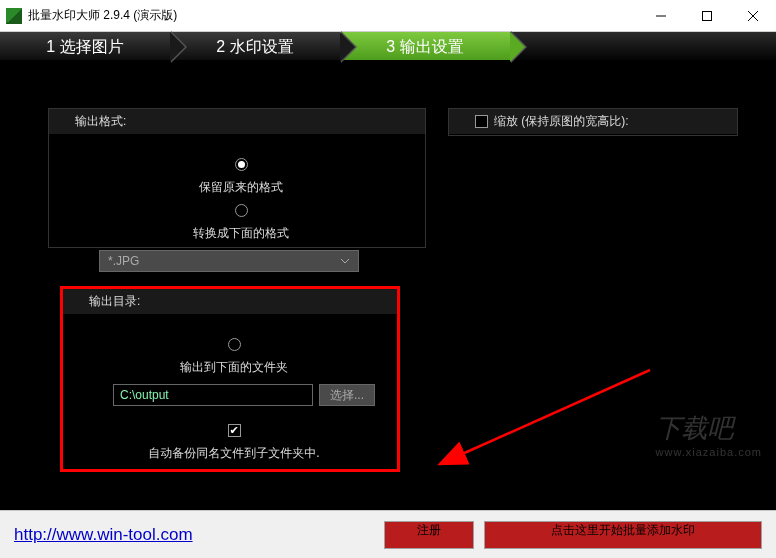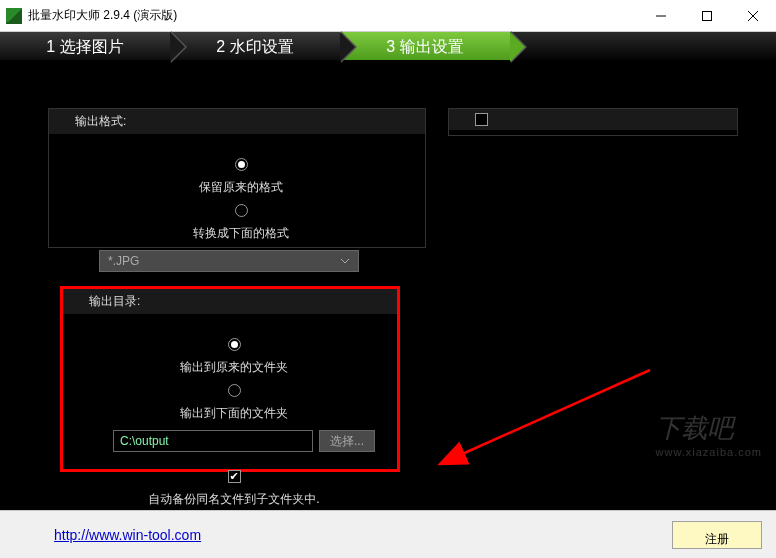--- a/index.html
+++ b/index.html
@@ -40,23 +40,23 @@
 .combo { width: 260px; height: 22px; background: #4a4a4a; border: 1px solid #666; color: #aaa; display: flex; align-items: center; padding: 0 8px; margin: 6px 0 0 22px; font-size: 12px; position: relative; }
 .combo .chev { position: absolute; right: 8px; top: 5px; }
 
 .path-row { display: flex; gap: 6px; margin: 6px 0 0 22px; align-items: center; }
 .path-input { width: 200px; height: 22px; background: #000; border: 1px solid #666; color: #86efac; padding: 0 6px; font-size: 12px; display: flex; align-items: center; }
 .browse-btn { width: 56px; height: 22px; background: #4a4a4a; border: 1px solid #666; color: #aaa; display: flex; align-items: center; justify-content: center; font-size: 12px; }
 
 .red-arrow { position: absolute; left: 430px; top: 300px; pointer-events: none; }
 
 .footer { position: absolute; left: 0; bottom: 0; right: 0; height: 48px; background: #f0f0f0; border-top: 1px solid #c8c8c8; display: flex; align-items: center; padding: 0 14px; gap: 10px; }
-.footer .link { color: #0000cc; text-decoration: underline; font-size: 14px; margin-left: 40px; }
+.footer .link { color: #0000cc; text-decoration: underline; font-size: 17px; }
 .footer .spacer { flex: 1; }
-.footer .btn { height: 28px; border: 1px solid #a0a0a0; background: #fef9c3; display: flex; align-items: flex-end; justify-content: center; font-size: 12px; color: #000; }
+.footer .btn { height: 28px; border: 1px solid #a0a0a0; background: #b91c1c; display: flex; align-items: flex-start; justify-content: center; font-size: 12px; color: #000; }
 .footer .btn.register { width: 90px; }
 .footer .btn.start { width: 278px; }
 
 .watermark { position: absolute; right: 14px; bottom: 52px; color: rgba(200,200,200,0.25); font-size: 26px; font-style: italic; pointer-events: none; }
 .watermark small { display: block; font-size: 11px; color: rgba(200,200,200,0.25); text-align: right; font-style: normal; letter-spacing: 1px; }
 </style>
 </head>
 <body>
 
 <div class="titlebar">
@@ -113,30 +113,27 @@
         <svg class="chev" width="10" height="10">
             <polyline points="1,3 5,7 9,3" fill="none" stroke="#aaa" stroke-width="1"></polyline>
           </svg>
       </div>
     </div>
   </div>
 
   <div class="panel panel-scale">
     <div class="panel-header">
       <span class="checkbox"></span>
+      <span>缩放 (保持原图的宽高比):</span>
     </div>
   </div>
 
   <div class="panel panel-output">
     <div class="panel-header">输出目录:</div>
     <div class="panel-body">
-      <div class="radio-row">
-        <span class="radio selected"></span>
-        <span>输出到原来的文件夹</span>
-      </div>
       <div class="radio-row">
         <span class="radio"></span>
         <span>输出到下面的文件夹</span>
       </div>
       <div class="path-row">
         <div class="path-input">
           <span>C:\output</span>
         </div>
         <div class="browse-btn">
           <span>选择...</span>
@@ -163,13 +160,16 @@
     <small>www.xiazaiba.com</small>
   </div>
 </div>
 
 <div class="footer">
   <a class="link">http://www.win-tool.com</a>
   <div class="spacer"></div>
   <div class="btn register">
     <span>注册</span>
   </div>
+  <div class="btn start">
+    <span>点击这里开始批量添加水印</span>
+  </div>
 </div>
 
 </body></html>

